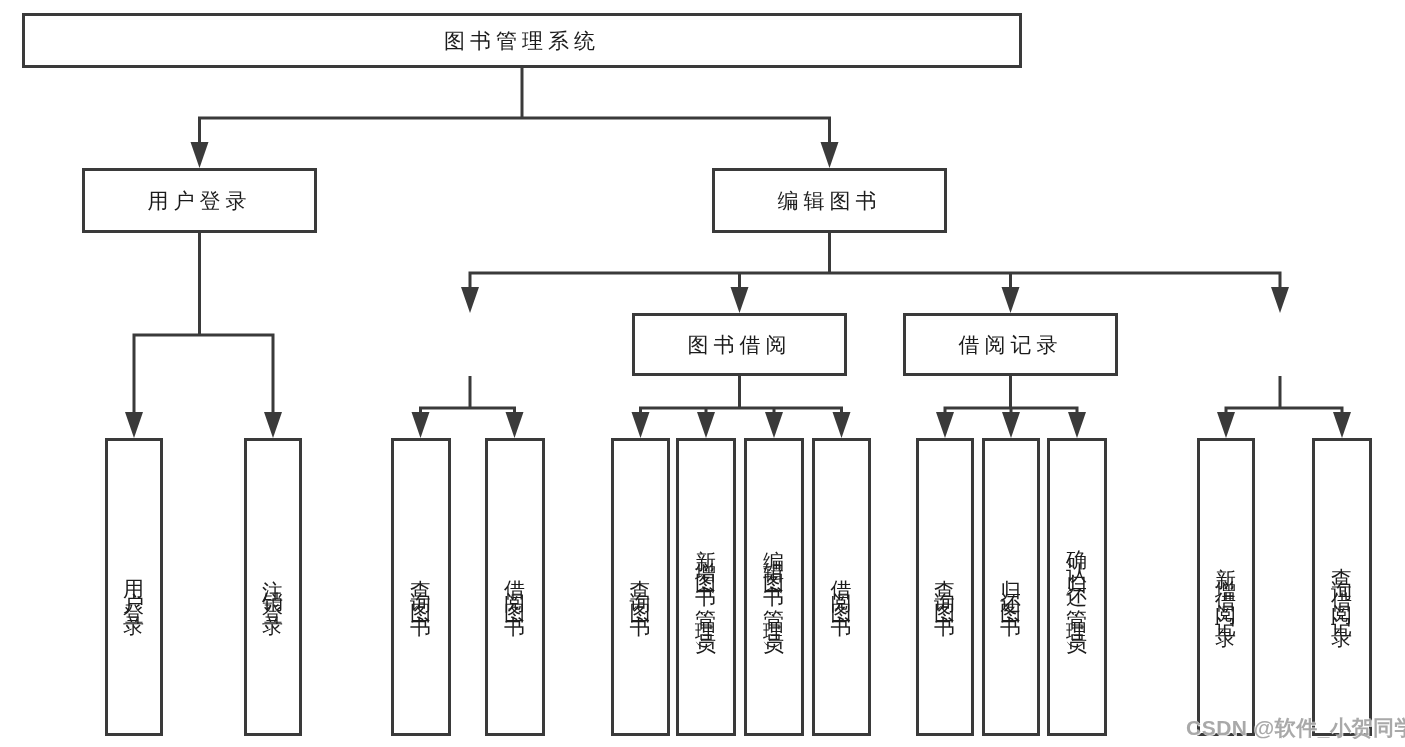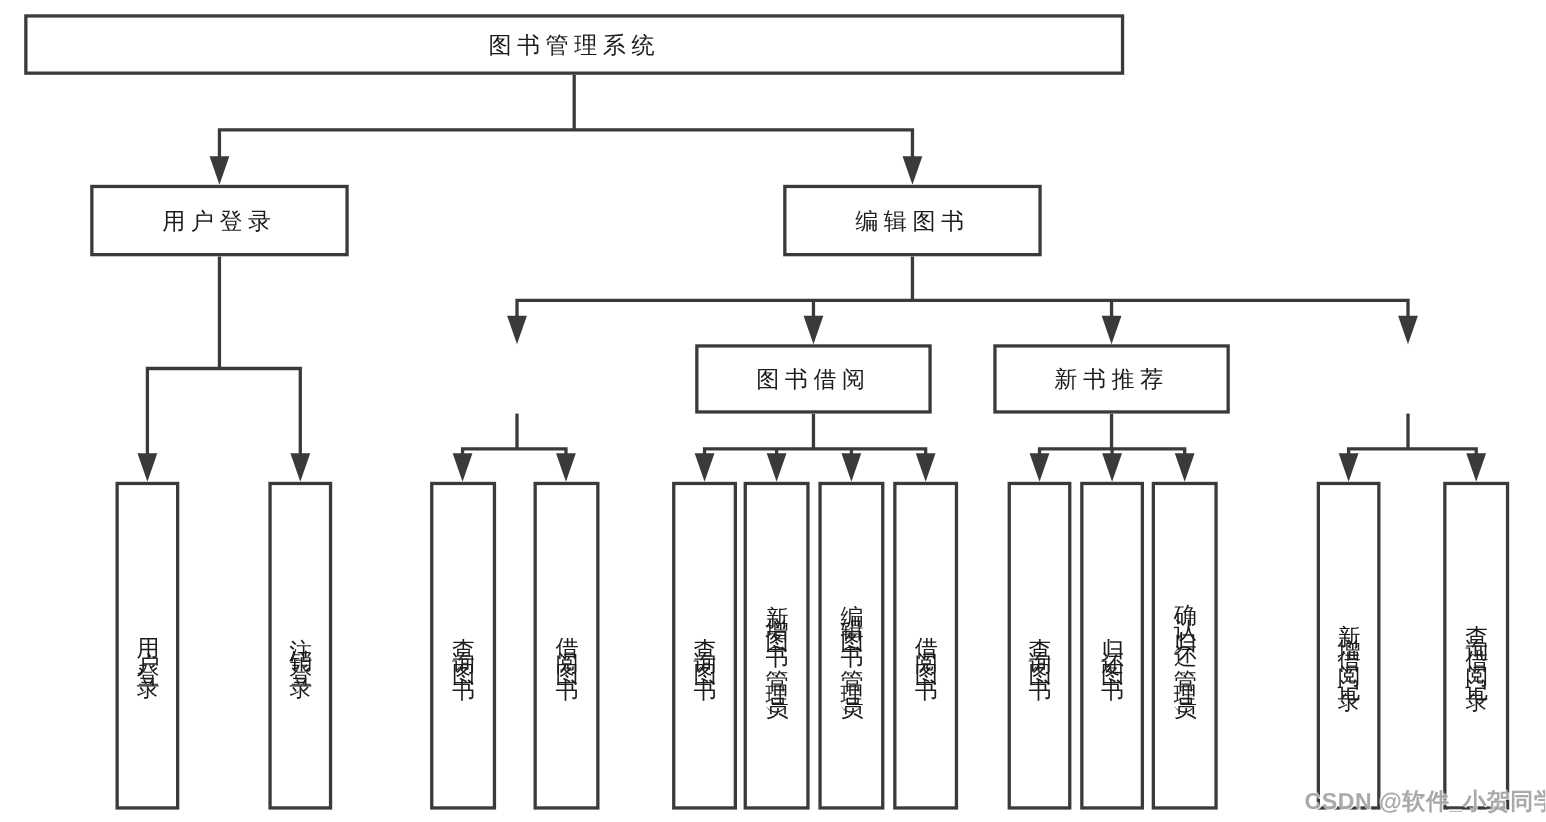--- a/index.html
+++ b/index.html
@@ -135,21 +135,21 @@
     <span class="lbl">用户登录</span>
   </div>
   <div class="node" style="left:712px; top:168px; width:235px; height:65px;">
     <span class="lbl">编辑图书</span>
   </div>
 
   <div class="node" style="left:632px; top:313px; width:215px; height:63px;">
     <span class="lbl">图书借阅</span>
   </div>
   <div class="node" style="left:903px; top:313px; width:215px; height:63px;">
-    <span class="lbl">新书推荐</span>
+    <span class="lbl">借阅记录</span>
   </div>
 
   <div class="node leaf" style="left:105px; width:58px;">
     <span class="vlbl">用户登录</span>
   </div>
   <div class="node leaf" style="left:244px; width:58px;">
     <span class="vlbl">注销登录</span>
   </div>
 
   <div class="node leaf" style="left:391px; width:60px;">

